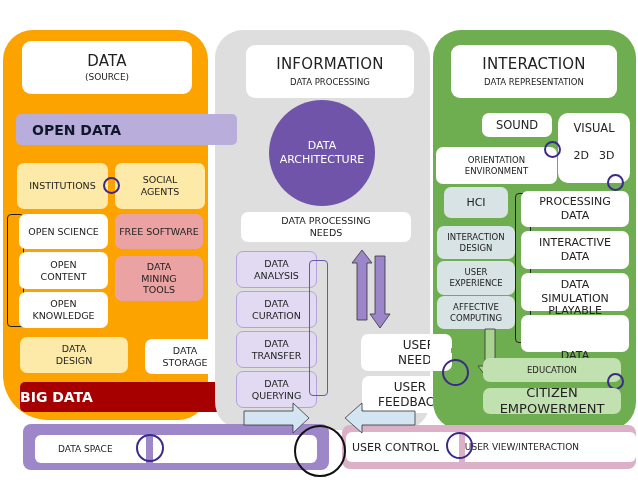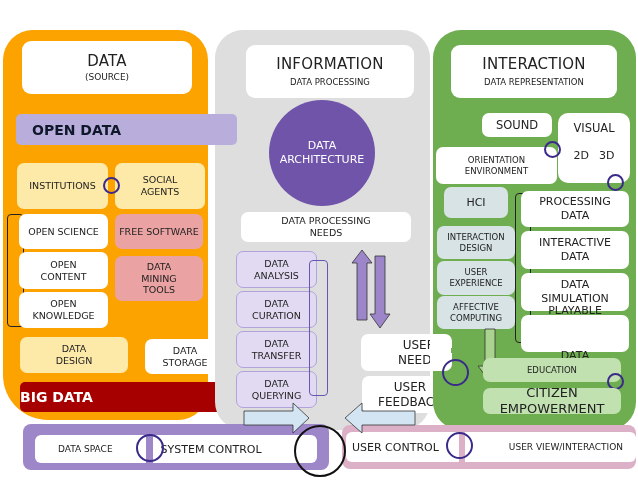--- a/index.html
+++ b/index.html
@@ -197,29 +197,28 @@
 <div class="ring" style="left:607px;top:373px;width:17px;height:17px;"></div>
 <div class="box lgreen" style="left:483px;top:388px;width:138px;height:26px;font-size:13px;">
   <span>CITIZEN EMPOWERMENT</span>
 </div>
 
 <div class="ring" style="left:442px;top:359px;width:27px;height:27px;"></div>
 
 <div class="abs" style="left:342px;top:425px;width:294px;height:44px;background:#dcb0c6;border-radius:8px;"></div>
 <div class="abs" style="left:346px;top:432px;width:290px;height:30px;background:#fff;border-radius:6px;display:flex;align-items:center;">
   <span style="font-size:11px;margin-left:6px;">USER CONTROL</span>
-  <span style="font-size:9px;margin-left:70px;">USER VIEW/INTERACTION</span>
+  <span style="font-size:9px;margin-left:26px;">USER VIEW/INTERACTION</span>
 </div>
 <div class="abs" style="left:459px;top:432px;width:6px;height:30px;background:#dcb0c6;"></div>
 <div class="ring" style="left:446px;top:432px;width:27px;height:27px;"></div>
 
 <div class="abs" style="left:23px;top:424px;width:306px;height:46px;background:#9d87c8;border-radius:8px;"></div>
 <div class="abs" style="left:35px;top:435px;width:282px;height:28px;background:#fff;border-radius:6px;display:flex;align-items:center;">
   <span style="font-size:9px;margin-left:23px;">DATA SPACE</span>
-  <span style="font-size:11px;margin-left:48px;">SYSTEM CONTROL</span>
 </div>
 <div class="abs" style="left:146px;top:435px;width:7px;height:28px;background:#9d87c8;"></div>
 <div class="ring" style="left:136px;top:434px;width:28px;height:28px;"></div>
 
 <svg class="abs" style="left:243px;top:402px;" width="68" height="32" viewBox="0 0 68 32">
   <polygon points="1,9 50,9 50,1 66,16 50,31 50,23 1,23" fill="#d3e4f2" stroke="#333" stroke-width="0.8"></polygon>
 </svg>
 <svg class="abs" style="left:344px;top:402px;" width="72" height="32" viewBox="0 0 72 32">
   <polygon points="71,9 18,9 18,1 1,16 18,31 18,23 71,23" fill="#d3e4f2" stroke="#333" stroke-width="0.8"></polygon>
 </svg>

